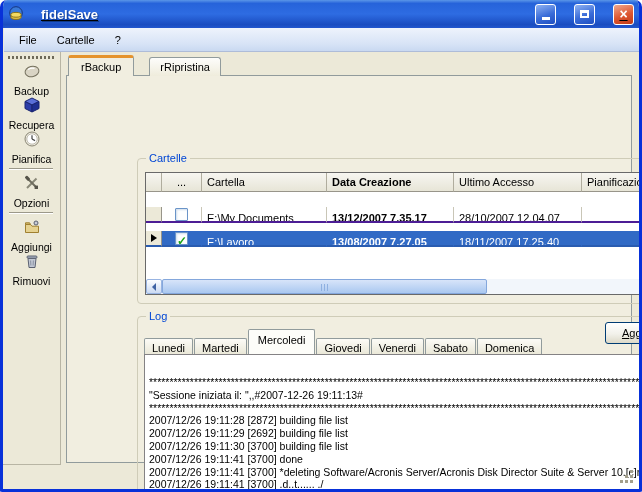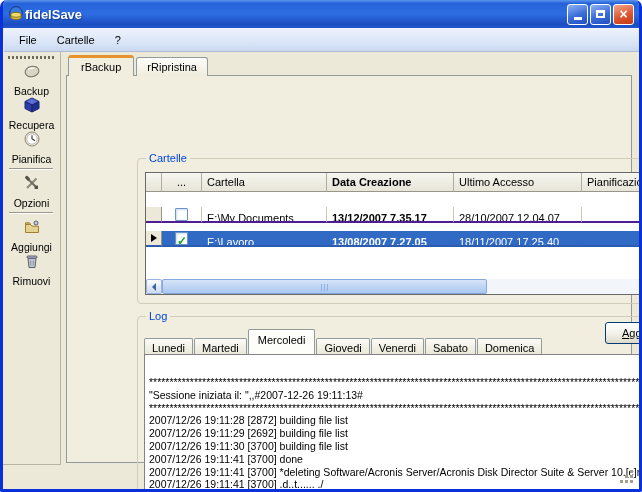--- a/index.html
+++ b/index.html
@@ -1,22 +1,22 @@
 <!DOCTYPE html>
 <html><head>
 <meta charset="utf-8">
 <style>
   html,body{margin:0;padding:0;background:#ffffff;font-family:"Liberation Sans",sans-serif;}
   *{box-sizing:border-box;}
   .window{position:relative;width:642px;height:492px;border:3px solid #0831d9;border-top:0;
     border-radius:7px 7px 2px 2px;overflow:hidden;background:#ece9d8;}
   
   .titlebar{position:absolute;left:0;top:0;right:0;height:28px;display:flex;align-items:center;
-    padding:0 5px;gap:1px;
-    background:linear-gradient(180deg,#5a96e8 0%,#2663da 12%,#2e6ce2 50%,#1a4cc0 88%,#2257ce 100%);}
+    padding:0 5px;gap:17px;
+    background:linear-gradient(180deg,#5a96e8 0%,#2663da 12%,#2e6ce2 50%,#1a4cc0 88%,#2257ce 100%);text-decoration:underline;}
   .title-text{color:#fff;font-weight:bold;font-size:13px;text-shadow:1px 1px 1px #113a8a;flex:0 1 auto;}
   .tb-spacer{flex:1;}
   .tbtn{width:21px;height:21px;border:1px solid #fff;border-radius:3px;display:flex;align-items:center;
     justify-content:center;margin-left:1px;}
   .tbtn.minmax{background:linear-gradient(160deg,#8fb2f2 0%,#3a6cd8 55%,#1f4fc2 100%);}
   .tbtn.close{background:linear-gradient(160deg,#f0a88e 0%,#dd5630 55%,#c23a16 100%);}
   .glyph-min{width:8px;height:3px;background:#fff;margin-top:9px;}
   .glyph-max{width:9px;height:8px;border:2px solid #fff;border-top-width:3px;}
   .glyph-close{color:#fff;font-size:14px;font-weight:bold;line-height:1;margin-top:-1px;}
   
@@ -26,21 +26,21 @@
   .menu-item{font-size:11px;color:#000;padding:4px 10px;}
   
   .sidebar{position:absolute;left:0;top:52px;width:58px;height:413px;background:#ece9d8;
     border-right:1px solid #b8b5a4;border-bottom:1px solid #b8b5a4;}
   .grip-dots{position:absolute;left:5px;top:4px;width:46px;height:3px;
     background:repeating-linear-gradient(90deg,#6e6a58 0 2px,transparent 2px 4px);}
   .side-item{position:absolute;left:0;width:57px;display:flex;flex-direction:column;align-items:center;gap:1px;}
   .side-label{font-size:10.5px;color:#000;}
   .side-sep{position:absolute;left:6px;width:44px;height:2px;border-top:1px solid #9c998a;border-bottom:1px solid #fff;}
   
-  .main-tabstrip{position:absolute;left:65px;top:55px;height:21px;display:flex;align-items:flex-end;z-index:3;}
+  .main-tabstrip{position:absolute;left:65px;top:55px;height:21px;display:flex;align-items:flex-end;z-index:3;gap:13px;}
   .main-tab{font-size:11px;border:1px solid #919b9c;border-bottom:none;border-radius:3px 3px 0 0;
     background:linear-gradient(180deg,#fdfdfb,#efecdc);padding:3px 10px 3px;margin-right:2px;height:19px;}
   .main-tab.active{background:#f1eee0;border-top:3px solid #e5932c;padding:3px 12px 4px;height:21px;z-index:4;}
   .tabpanel{position:absolute;left:63px;top:75px;width:566px;height:388px;background:#f1eee0;
     border:1px solid #919b9c;}
   
   .groupbox{position:absolute;border:1px solid #cfccb8;border-radius:4px;}
   .gb-cartelle{left:70px;top:82px;width:554px;height:146px;}
   .gb-log{left:70px;top:240px;width:554px;height:217px;}
   .gb-label{position:absolute;top:-7px;left:8px;background:#f1eee0;padding:0 3px;font-size:11px;color:#0046d5;}

